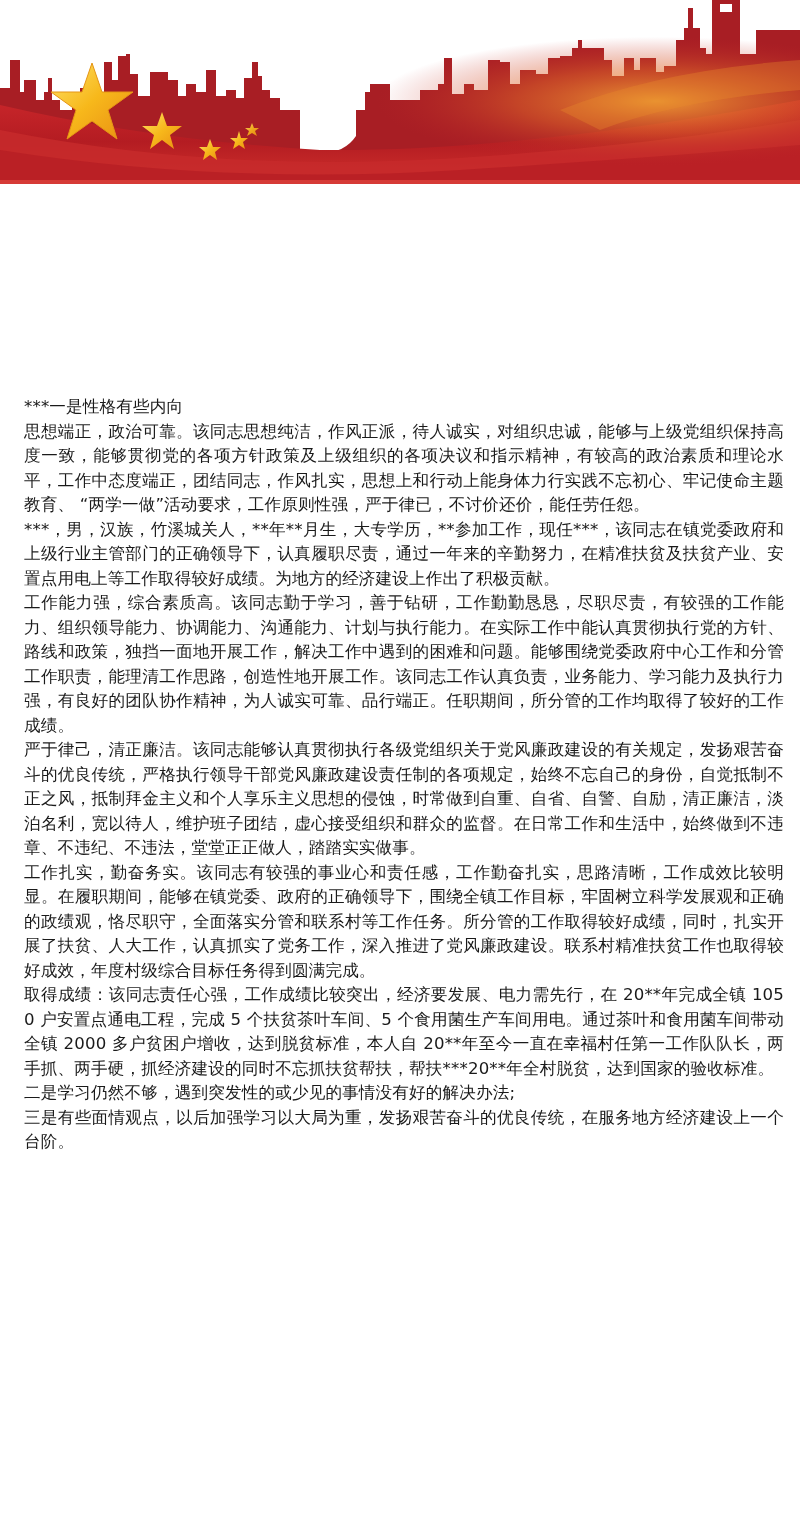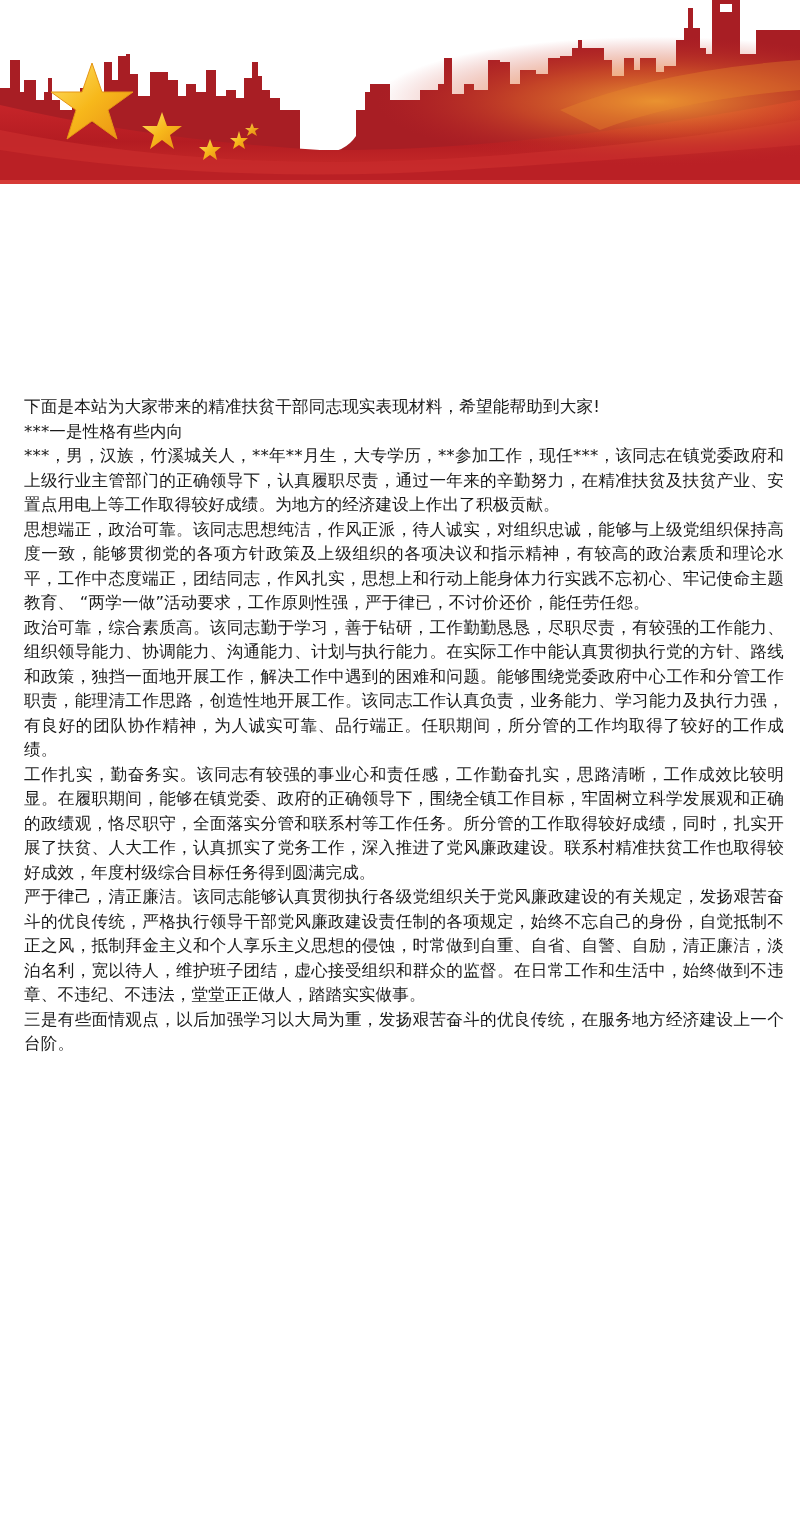--- a/index.html
+++ b/index.html
@@ -61,21 +61,22 @@
     <g>
       <polygon points="239,131 241,138 248,138 243,142 245,149 239,145 233,149 235,142 230,138 237,138" fill="url(#starg)"></polygon>
     </g>
     <g>
       <polygon points="252,123 254,128 259,128 255,131 257,136 252,133 247,136 249,131 245,128 250,128" fill="url(#starg)" opacity="0.9"></polygon>
     </g>
   </svg>
 </div>
 
 <div class="content">
-  <p>下面是本站为大家带来的精准扶贫干部同志现实表现材料，希望能帮助到大家!</p>
   <p>***一是性格有些内向</p>
+  <p>思想端正，政治可靠。该同志思想纯洁，作风正派，待人诚实，对组织忠诚，能够与上级党组织保持高度一致，能够贯彻党的各项方针政策及上级组织的各项决议和指示精神，有较高的政治素质和理论水平，工作中态度端正，团结同志，作风扎实，思想上和行动上能身体力行实践不忘初心、牢记使命主题教育、 “两学一做”活动要求，工作原则性强，严于律已，不讨价还价，能任劳任怨。</p>
   <p>***，男，汉族，竹溪城关人，**年**月生，大专学历，**参加工作，现任***，该同志在镇党委政府和上级行业主管部门的正确领导下，认真履职尽责，通过一年来的辛勤努力，在精准扶贫及扶贫产业、安置点用电上等工作取得较好成绩。为地方的经济建设上作出了积极贡献。</p>
-  <p>思想端正，政治可靠。该同志思想纯洁，作风正派，待人诚实，对组织忠诚，能够与上级党组织保持高度一致，能够贯彻党的各项方针政策及上级组织的各项决议和指示精神，有较高的政治素质和理论水平，工作中态度端正，团结同志，作风扎实，思想上和行动上能身体力行实践不忘初心、牢记使命主题教育、 “两学一做”活动要求，工作原则性强，严于律已，不讨价还价，能任劳任怨。</p>
-  <p>政治可靠，综合素质高。该同志勤于学习，善于钻研，工作勤勤恳恳，尽职尽责，有较强的工作能力、组织领导能力、协调能力、沟通能力、计划与执行能力。在实际工作中能认真贯彻执行党的方针、路线和政策，独挡一面地开展工作，解决工作中遇到的困难和问题。能够围绕党委政府中心工作和分管工作职责，能理清工作思路，创造性地开展工作。该同志工作认真负责，业务能力、学习能力及执行力强，有良好的团队协作精神，为人诚实可靠、品行端正。任职期间，所分管的工作均取得了较好的工作成绩。</p>
+  <p>工作能力强，综合素质高。该同志勤于学习，善于钻研，工作勤勤恳恳，尽职尽责，有较强的工作能力、组织领导能力、协调能力、沟通能力、计划与执行能力。在实际工作中能认真贯彻执行党的方针、路线和政策，独挡一面地开展工作，解决工作中遇到的困难和问题。能够围绕党委政府中心工作和分管工作职责，能理清工作思路，创造性地开展工作。该同志工作认真负责，业务能力、学习能力及执行力强，有良好的团队协作精神，为人诚实可靠、品行端正。任职期间，所分管的工作均取得了较好的工作成绩。</p>
+  <p>严于律己，清正廉洁。该同志能够认真贯彻执行各级党组织关于党风廉政建设的有关规定，发扬艰苦奋斗的优良传统，严格执行领导干部党风廉政建设责任制的各项规定，始终不忘自己的身份，自觉抵制不正之风，抵制拜金主义和个人享乐主义思想的侵蚀，时常做到自重、自省、自警、自励，清正廉洁，淡泊名利，宽以待人，维护班子团结，虚心接受组织和群众的监督。在日常工作和生活中，始终做到不违章、不违纪、不违法，堂堂正正做人，踏踏实实做事。</p>
   <p>工作扎实，勤奋务实。该同志有较强的事业心和责任感，工作勤奋扎实，思路清晰，工作成效比较明显。在履职期间，能够在镇党委、政府的正确领导下，围绕全镇工作目标，牢固树立科学发展观和正确的政绩观，恪尽职守，全面落实分管和联系村等工作任务。所分管的工作取得较好成绩，同时，扎实开展了扶贫、人大工作，认真抓实了党务工作，深入推进了党风廉政建设。联系村精准扶贫工作也取得较好成效，年度村级综合目标任务得到圆满完成。</p>
-  <p>严于律己，清正廉洁。该同志能够认真贯彻执行各级党组织关于党风廉政建设的有关规定，发扬艰苦奋斗的优良传统，严格执行领导干部党风廉政建设责任制的各项规定，始终不忘自己的身份，自觉抵制不正之风，抵制拜金主义和个人享乐主义思想的侵蚀，时常做到自重、自省、自警、自励，清正廉洁，淡泊名利，宽以待人，维护班子团结，虚心接受组织和群众的监督。在日常工作和生活中，始终做到不违章、不违纪、不违法，堂堂正正做人，踏踏实实做事。</p>
+  <p>取得成绩：该同志责任心强，工作成绩比较突出，经济要发展、电力需先行，在 20**年完成全镇 1050 户安置点通电工程，完成 5 个扶贫茶叶车间、5 个食用菌生产车间用电。通过茶叶和食用菌车间带动全镇 2000 多户贫困户增收，达到脱贫标准，本人自 20**年至今一直在幸福村任第一工作队队长，两手抓、两手硬，抓经济建设的同时不忘抓扶贫帮扶，帮扶***20**年全村脱贫，达到国家的验收标准。</p>
+  <p>二是学习仍然不够，遇到突发性的或少见的事情没有好的解决办法;</p>
   <p>三是有些面情观点，以后加强学习以大局为重，发扬艰苦奋斗的优良传统，在服务地方经济建设上一个台阶。</p>
 </div>
 
 </body></html>

